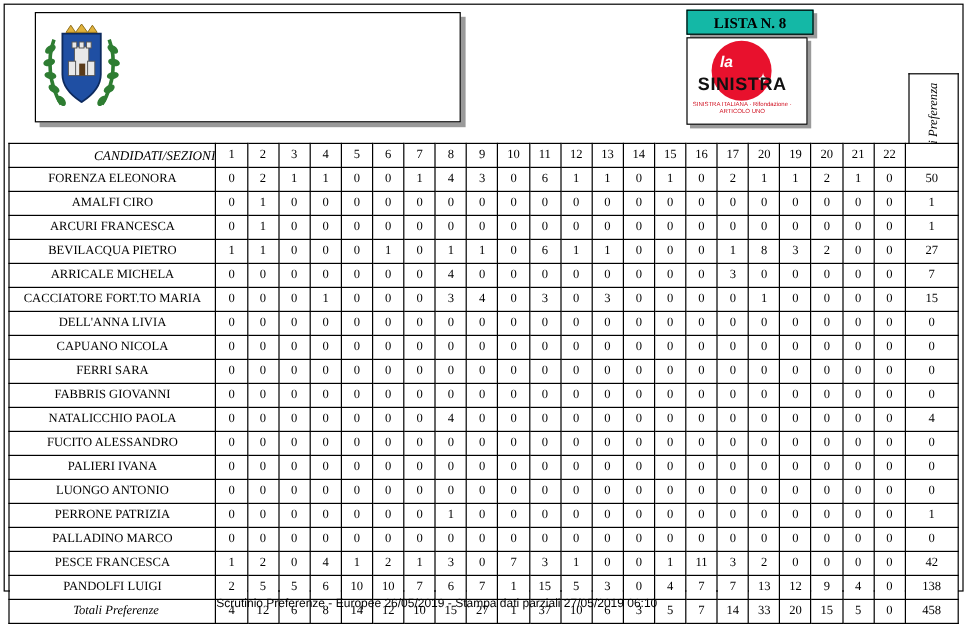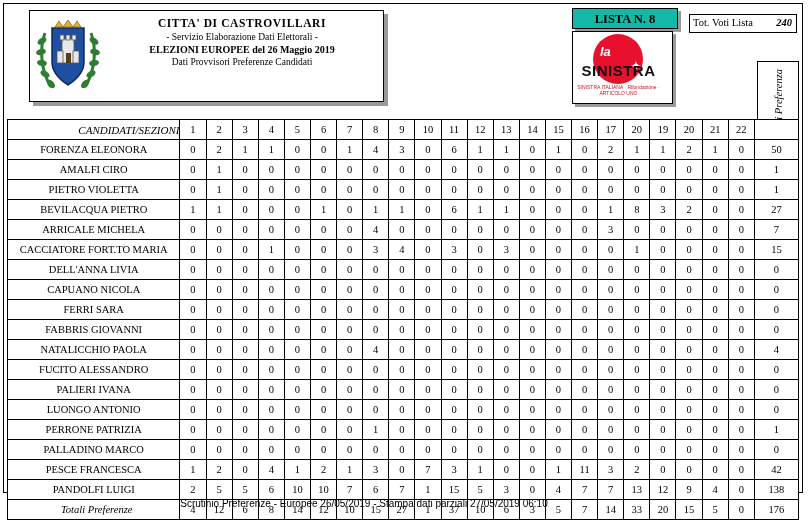--- a/index.html
+++ b/index.html
@@ -314,44 +314,34 @@
             <rect x="25" y="20" width="4" height="5"></rect>
             <rect x="31" y="20" width="4" height="5"></rect>
             <rect x="37" y="20" width="4" height="5"></rect>
             <rect x="22" y="36" width="6" height="12"></rect>
             <rect x="38" y="36" width="6" height="12"></rect>
           </g>
           <rect x="31" y="38" width="5" height="10" fill="#5a3b1a"></rect>
 
           <path d="M20 12 L24 6 L28 12 L33 5 L38 12 L42 6 L46 12 Z" fill="#e0b23c" stroke="#8a6a17" stroke-width="0.8"></path>
         </svg>
-        <div class="title-text">
-          <div class="l1">CITTA'  DI  CASTROVILLARI</div>
-          <div class="l2">- Servizio Elaborazione Dati Elettorali -</div>
-          <div class="l3">ELEZIONI EUROPEE del  26 Maggio 2019</div>
-          <div class="l4">Dati Provvisori Preferenze Candidati</div>
-        </div>
       </div>
 
       <div class="lista-box">LISTA N. 8</div>
 
       <div class="logo-box">
         <div class="sin-logo">
           <div class="sin-circle"></div>
           <div class="sin-la">la</div>
           <div class="sin-star">✦</div>
           <div class="sin-word">SINISTRA</div>
           <div class="sin-sub">SINISTRA ITALIANA · Rifondazione · ARTICOLO UNO</div>
         </div>
       </div>
 
-      <div class="tot-box">
-        <span class="lbl">Tot. Voti Lista</span>
-        <span class="val">240</span>
-      </div>
 
       <div class="vert-box">
         <div class="vtxt">Voti  Preferenza</div>
       </div>
     </div>
 
     <table class="grid">
       <colgroup>
         <col style="width:165px">
         <col span="22" style="width:25px">
@@ -430,21 +420,21 @@
             <td>0</td>
             <td>0</td>
             <td>0</td>
             <td>0</td>
             <td>0</td>
             <td>0</td>
             <td>0</td>
             <td class="tot-cell">1</td>
           </tr>
           <tr>
-            <td class="name-cell">PIETRO VIOLETTA</td>
+            <td class="name-cell">ARCURI FRANCESCA</td>
             <td>0</td>
             <td>1</td>
             <td>0</td>
             <td>0</td>
             <td>0</td>
             <td>0</td>
             <td>0</td>
             <td>0</td>
             <td>0</td>
             <td>0</td>
@@ -869,20 +859,20 @@
             <td>6</td>
             <td>3</td>
             <td>5</td>
             <td>7</td>
             <td>14</td>
             <td>33</td>
             <td>20</td>
             <td>15</td>
             <td>5</td>
             <td>0</td>
-            <td class="tot-cell">176</td>
+            <td class="tot-cell">458</td>
           </tr>
         </tbody>
     </table>
   </div>
 
   <div class="footer">Scrutinio Preferenze - Europee 26/05/2019 - Stampa dati parziali 27/05/2019 06:10</div>
 </div>
 
 </body></html>

